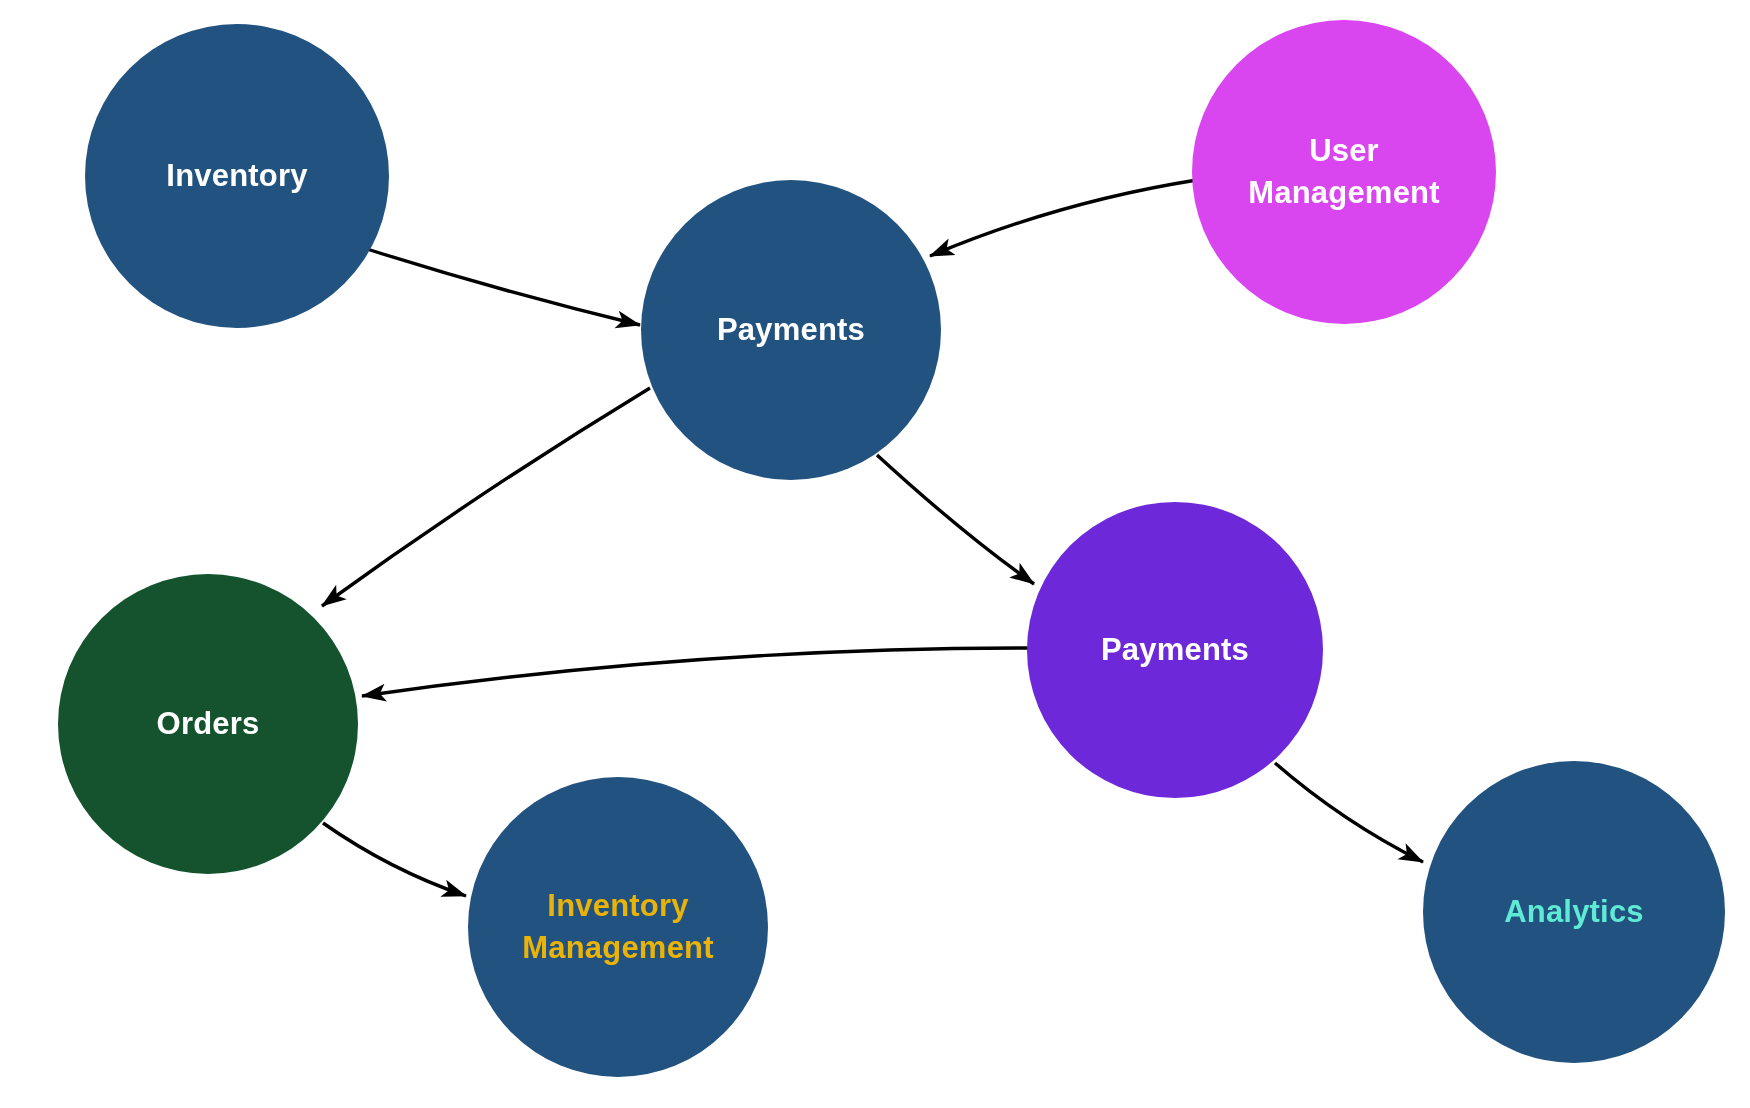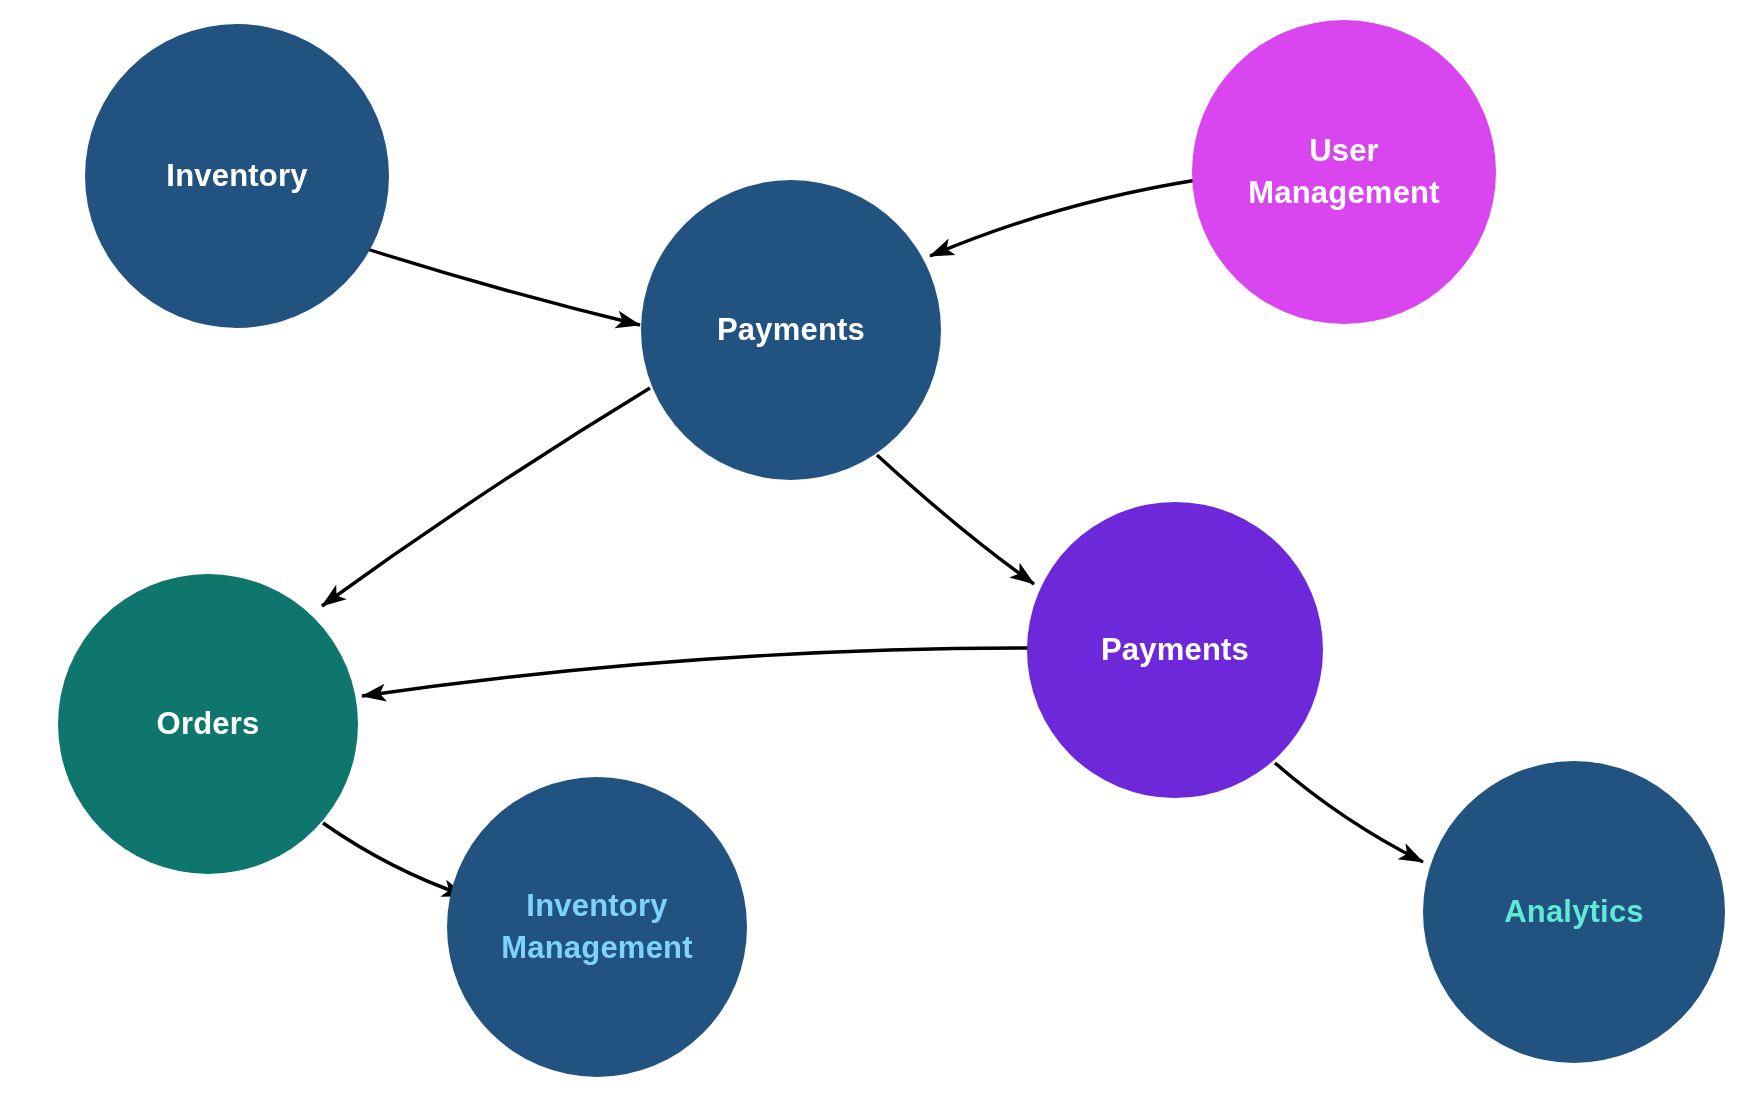--- a/index.html
+++ b/index.html
@@ -64,26 +64,26 @@
   <div id="nodes-layer">
       <div class="node" style="left: 85px; top: 24px; width: 304px; height: 304px; background: rgb(34, 82, 127); color: rgb(255, 255, 255);">
         <span class="node-label">Inventory</span>
       </div>
       <div class="node" style="left: 1192px; top: 20px; width: 304px; height: 304px; background: #d946ef; color: rgb(255, 255, 255);">
         <span class="node-label">User Management</span>
       </div>
       <div class="node" style="left: 641px; top: 180px; width: 300px; height: 300px; background: rgb(34, 82, 127); color: rgb(255, 255, 255);">
         <span class="node-label">Payments</span>
       </div>
-      <div class="node" style="left: 58px; top: 574px; width: 300px; height: 300px; background: #0f766e; color: rgb(255, 255, 255);">
+      <div class="node" style="left: 58px; top: 574px; width: 300px; height: 300px; background: #14532d; color: rgb(255, 255, 255);">
         <span class="node-label">Orders</span>
       </div>
       <div class="node" style="left: 1027px; top: 502px; width: 296px; height: 296px; background: #6d28d9; color: rgb(255, 255, 255);">
         <span class="node-label">Payments</span>
       </div>
-      <div class="node" style="left: 447px; top: 777px; width: 300px; height: 300px; background: rgb(34, 82, 127); color: #7dd3fc;">
+      <div class="node" style="left: 468px; top: 777px; width: 300px; height: 300px; background: rgb(34, 82, 127); color: #eab308;">
         <span class="node-label">Inventory Management</span>
       </div>
       <div class="node" style="left: 1423px; top: 761px; width: 302px; height: 302px; background: rgb(34, 82, 127); color: #5eead4;">
         <span class="node-label">Analytics</span>
       </div>
     </div>
 </div>
 
 </body></html>

